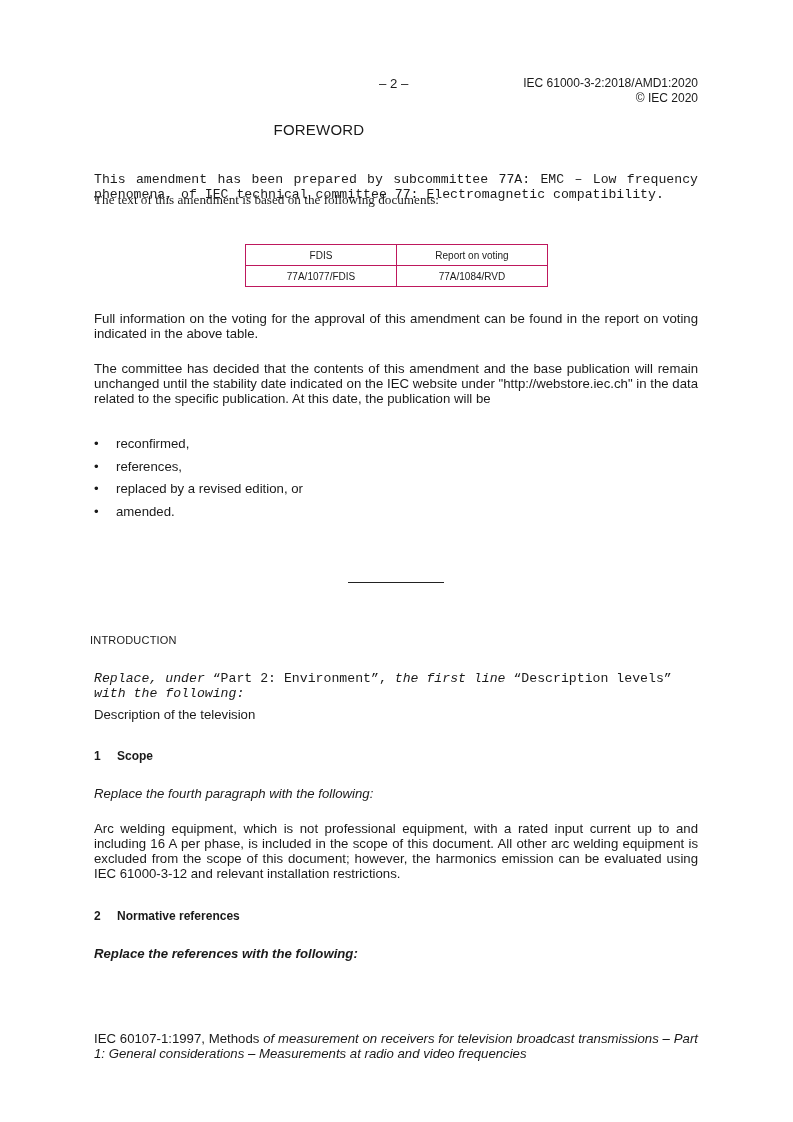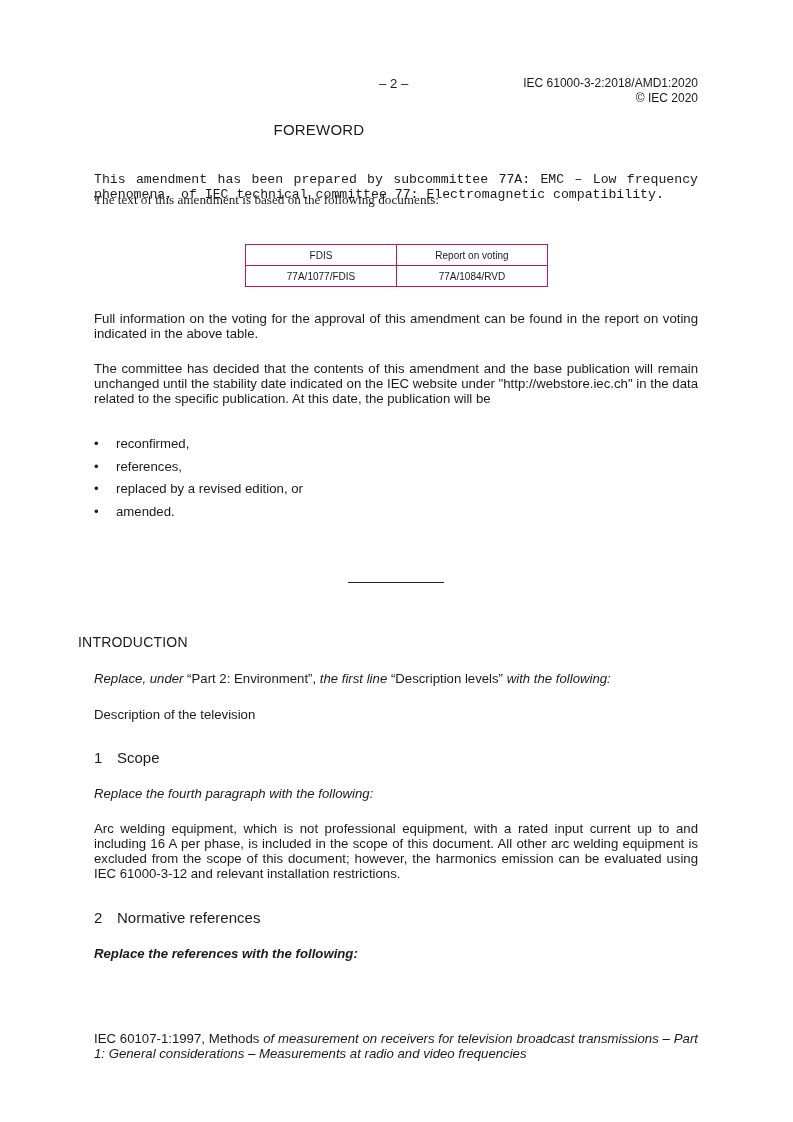--- a/index.html
+++ b/index.html
@@ -12,22 +12,22 @@
   .h-foreword { left: 0; width: 638px; text-align: center; top: 121px; font-size: 15px; letter-spacing: 0.2px; }
   .para { left: 94px; width: 604px; line-height: 15px; text-align: justify; }
   .para.nojust { text-align: left; }
   table.docs { position: absolute; left: 245px; top: 244px; border-collapse: collapse;
                font-size: 10px; }
   table.docs td { border: 1px solid #be185d; width: 150px; height: 20px; text-align: center; padding: 0; }
   ul.bullets { position: absolute; left: 94px; top: 436px; margin: 0; padding: 0; list-style: none; }
   ul.bullets li { height: 22.5px; line-height: 15px; position: relative; padding-left: 22px; }
   ul.bullets li .dot { position: absolute; left: 0; top: 0; }
   .rule { left: 348px; top: 582px; width: 96px; height: 0; border-top: 1px solid #222; }
-  .h-intro { left: 78px; top: 634px; font-size: 14px; letter-spacing: 0.2px; }
-  .h-sec { left: 94px; font-size: 15px; font-weight: normal; }
+  .h-intro { left: 90px; top: 634px; font-size: 11px; letter-spacing: 0.2px; }
+  .h-sec { left: 94px; font-size: 12px; font-weight: bold; }
   .h-sec .num { display: inline-block; width: 23px; }
   i, .it { font-style: italic; }
 </style>
 </head>
 <body>
 
 <div class="page">
 
   <div class="abs hdr-num">– 2 –</div>
   <div class="abs hdr-ref">
@@ -60,21 +60,21 @@
     <li><span class="dot">•</span><span>reconfirmed,</span></li>
     <li><span class="dot">•</span><span>references,</span></li>
     <li><span class="dot">•</span><span>replaced by a revised edition, or</span></li>
     <li><span class="dot">•</span><span>amended.</span></li>
   </ul>
 
   <div class="abs rule"></div>
 
   <div class="abs h-intro">INTRODUCTION</div>
 
-  <div class="abs para nojust" style="top:671px;"><span class="it">Replace, under</span><span> “Part 2: Environment”, </span><span class="it">the first line</span><span> “Description levels” </span><span class="it">with the following:</span></div>
+  <div class="abs para nojust" style="top:671px;font-family:Liberation Mono, monospace;"><span class="it">Replace, under</span><span> “Part 2: Environment”, </span><span class="it">the first line</span><span> “Description levels” </span><span class="it">with the following:</span></div>
 
   <div class="abs para" style="top:707px;">Description of the television</div>
 
   <div class="abs h-sec" style="top:749px;"><span class="num">1</span><span>Scope</span></div>
 
   <div class="abs para it" style="top:786px;">Replace the fourth paragraph with the following:</div>
 
   <div class="abs para" style="top:821px;">Arc welding equipment, which is not professional equipment, with a rated input current up to and including 16 A per phase, is included in the scope of this document. All other arc welding equipment is excluded from the scope of this document; however, the harmonics emission can be evaluated using IEC 61000-3-12 and relevant installation restrictions.</div>
 
   <div class="abs h-sec" style="top:909px;"><span class="num">2</span><span>Normative references</span></div>

